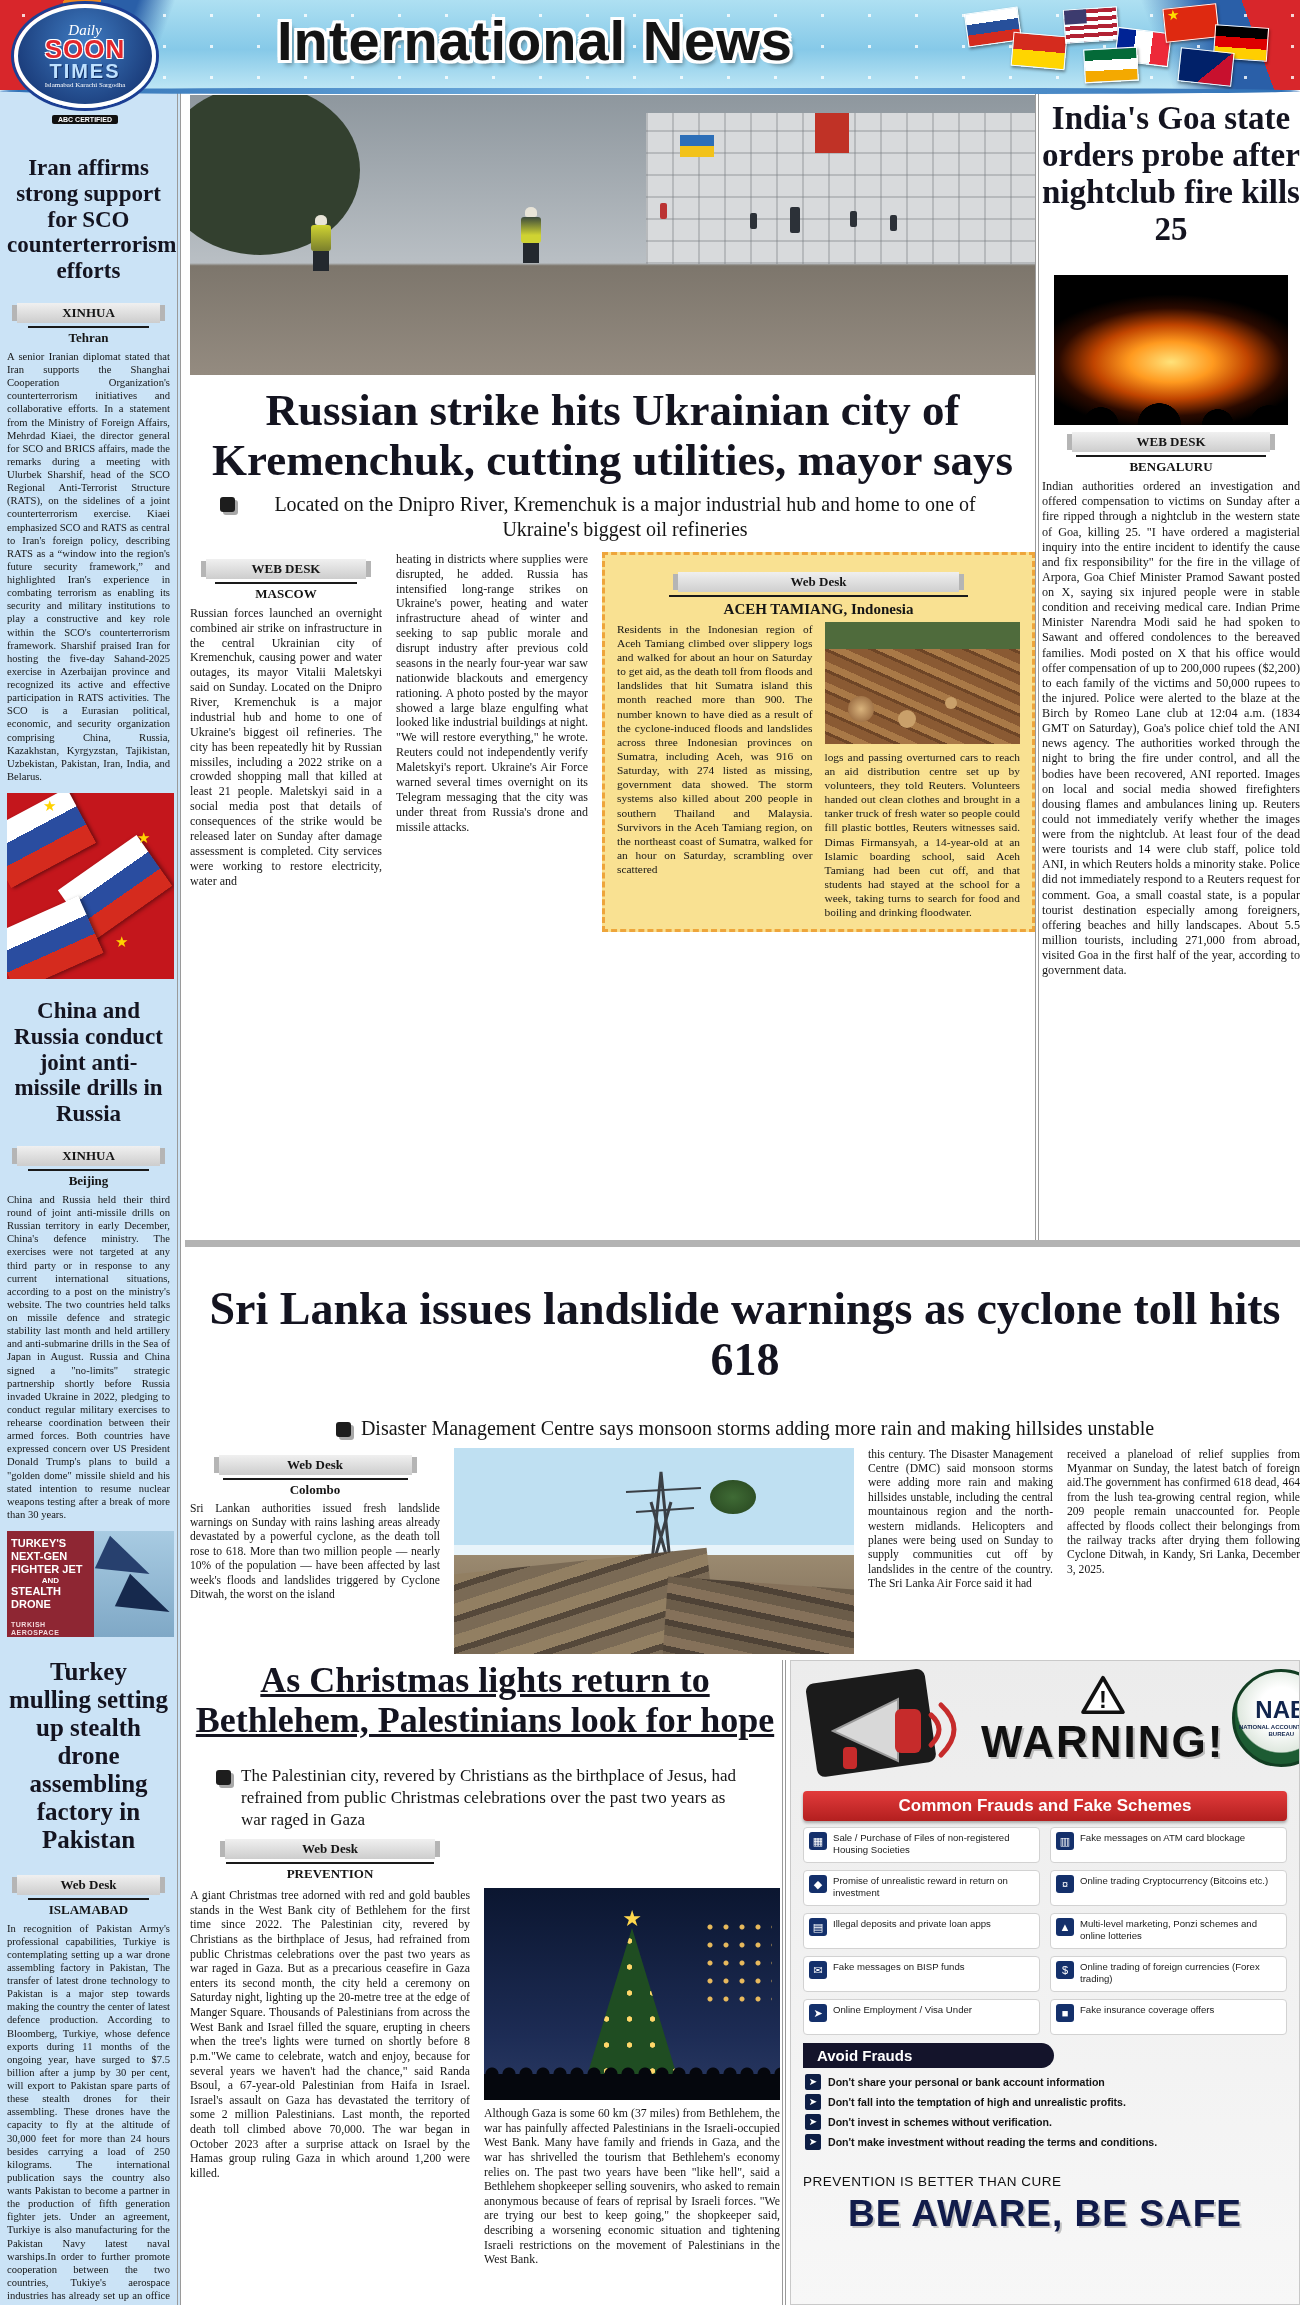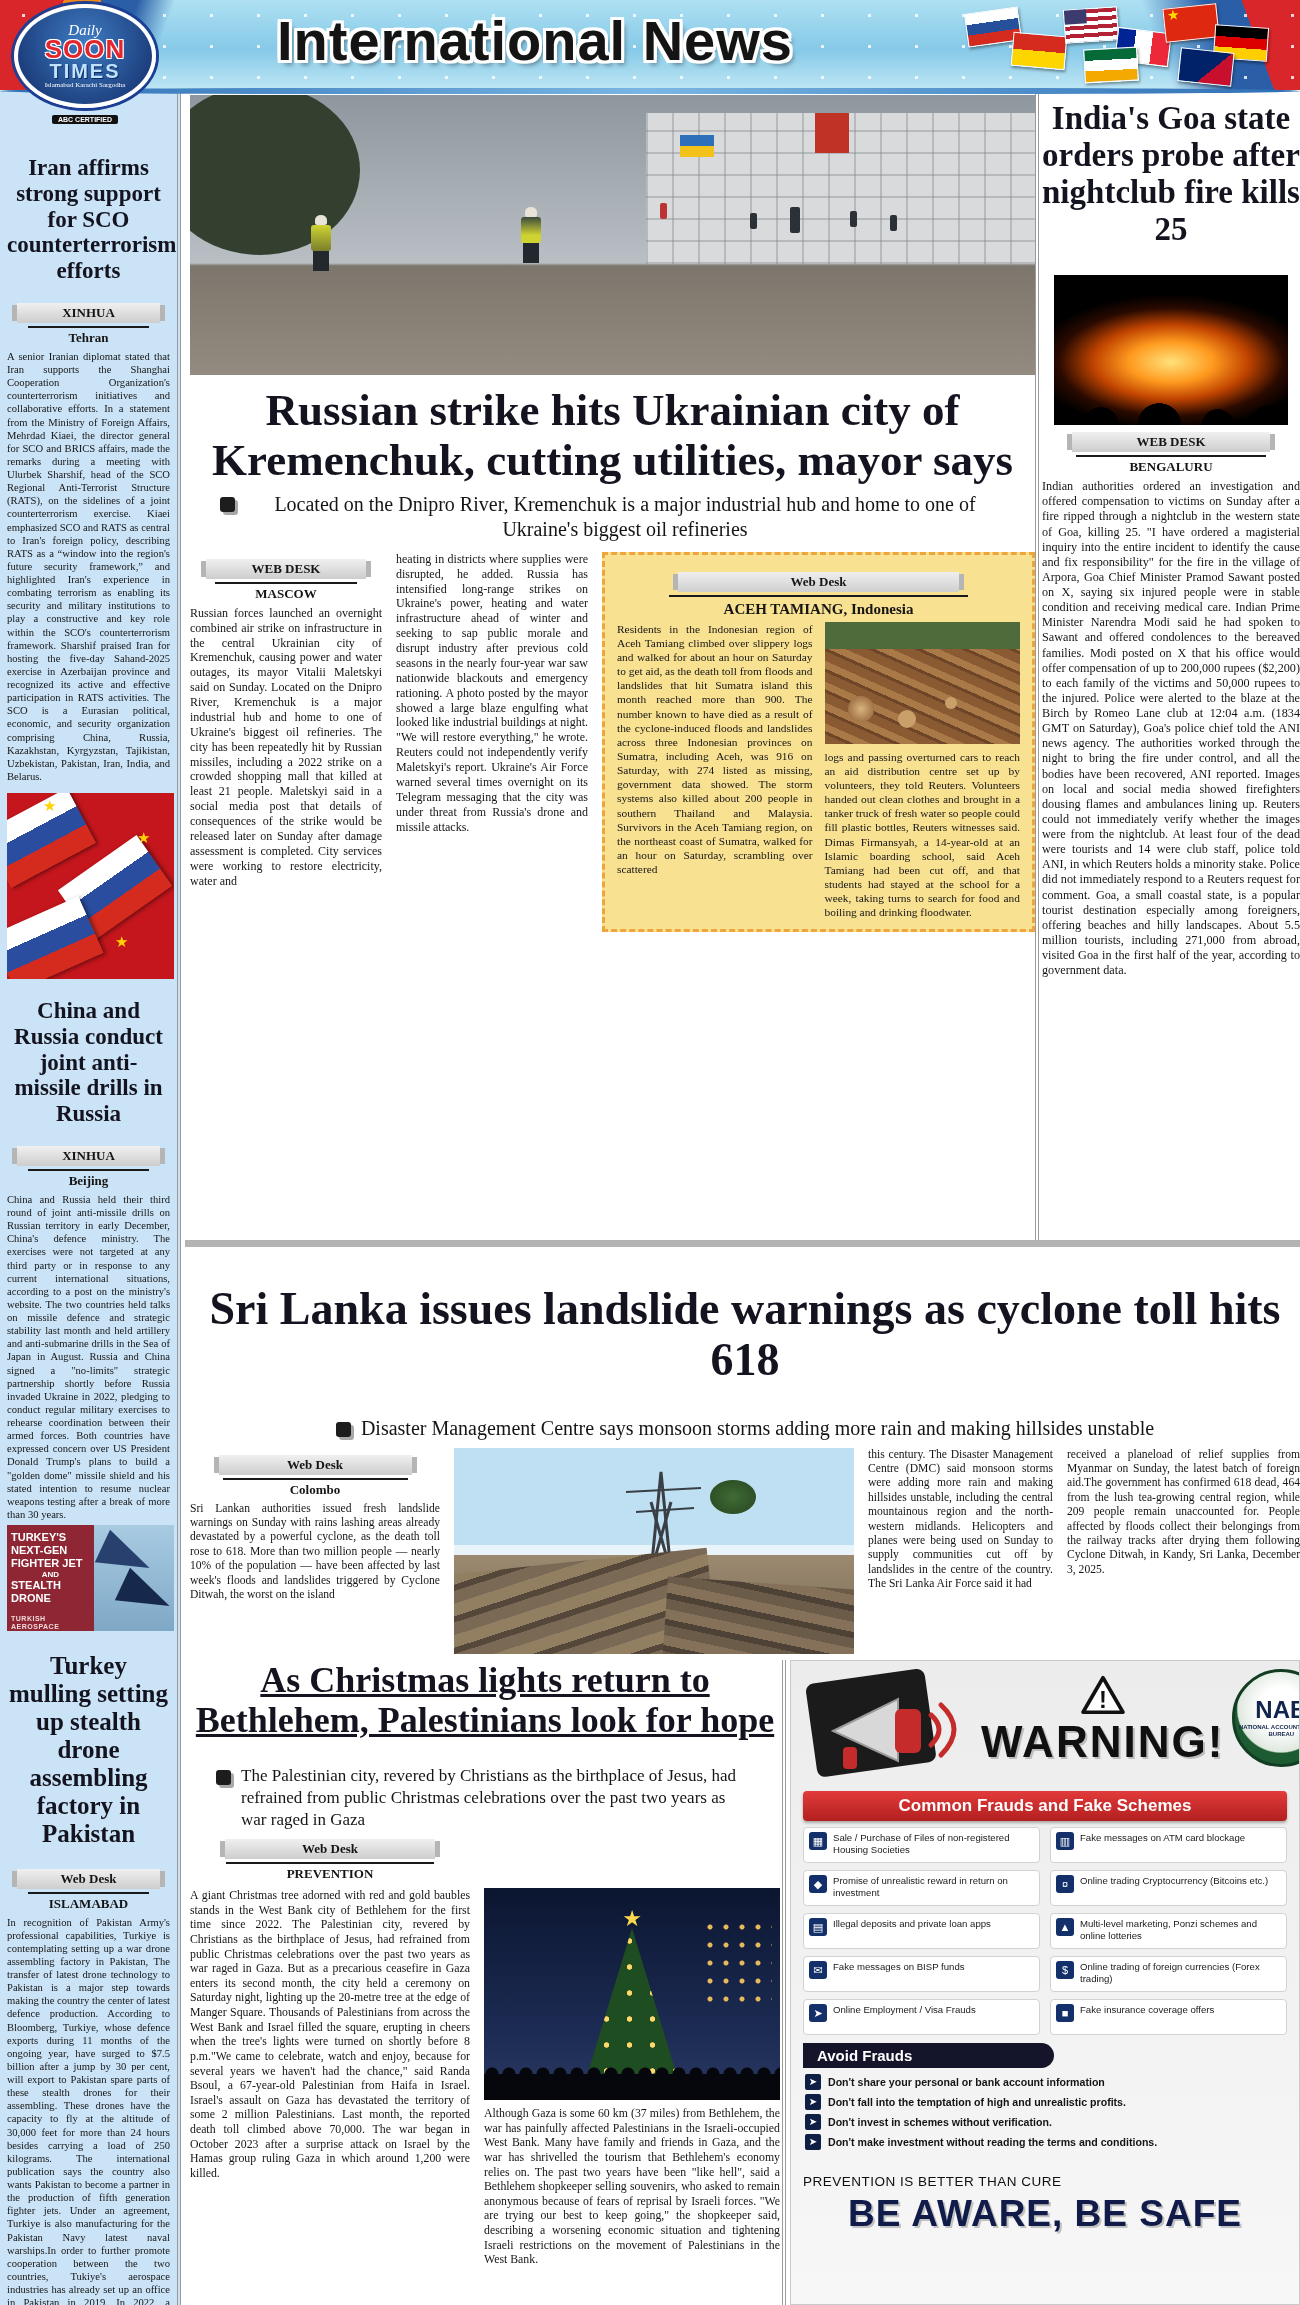--- a/index.html
+++ b/index.html
@@ -59,21 +59,21 @@
   .body-txt{text-align:justify;line-height:1.24;}
   .subhead{display:flex;justify-content:center;gap:10px;align-items:flex-start;}
   .sq-bullet{flex:0 0 15px;width:15px;height:15px;background:#1d1d1d;border-radius:3px;box-shadow:3px 3px 0 #a8a8a8;margin-top:5px;}
 
   
   .l-title{font-size:23px;}
   .l-body{font-size:10.6px;}
   .flags-photo{position:relative;width:167px;height:186px;margin:10px 0;background:#c4161c;overflow:hidden;}
   .flag-chip{position:absolute;width:96px;height:62px;background:linear-gradient(180deg,#fff 33%,#2a4da0 33% 66%,#d52b1e 66%);box-shadow:2px 2px 4px rgba(0,0,0,.45);}
   .star{position:absolute;color:#ffd200;font-size:15px;}
-  .turkey-promo{position:relative;width:167px;height:106px;margin:4px 0;display:flex;overflow:hidden;}
+  .turkey-promo{position:relative;width:167px;height:106px;margin:10px 0;display:flex;overflow:hidden;}
   .tp-left{width:52%;background:#8e2633;color:#fff;font-family:"Liberation Sans",sans-serif;font-weight:800;
       font-size:11px;line-height:1.18;padding:6px 4px;box-sizing:border-box;}
   .tp-brand{margin-top:10px;font-size:7px;line-height:1.1;letter-spacing:.5px;color:#f3d9dc;}
   .tp-right{flex:1;background:linear-gradient(#a8cbe2,#7fa8c6);position:relative;}
   .jet{position:absolute;width:0;height:0;border-left:18px solid transparent;border-right:18px solid transparent;border-bottom:52px solid #27406e;transform:rotate(115deg);}
   .jet2{border-bottom-color:#16294d;}
 
   
   .center{position:absolute;left:190px;top:90px;width:845px;height:1150px;overflow:hidden;}
   .vdiv-right{left:1035px;top:90px;height:1150px;}
@@ -439,21 +439,21 @@
         <div class="fraud-item">
             <span class="fi-icon">▤</span>
             <span class="fi-txt">Illegal deposits and private loan apps</span>
           </div>
         <div class="fraud-item">
             <span class="fi-icon">✉</span>
             <span class="fi-txt">Fake messages on BISP funds</span>
           </div>
         <div class="fraud-item">
             <span class="fi-icon">➤</span>
-            <span class="fi-txt">Online Employment / Visa Frauds</span>
+            <span class="fi-txt">Online Employment / Visa Under</span>
           </div>
       </div>
       <div class="fraud-col">
         <div class="fraud-item">
             <span class="fi-icon">▥</span>
             <span class="fi-txt">Fake messages on ATM card blockage</span>
           </div>
         <div class="fraud-item">
             <span class="fi-icon">¤</span>
             <span class="fi-txt">Online trading Cryptocurrency (Bitcoins etc.)</span>

